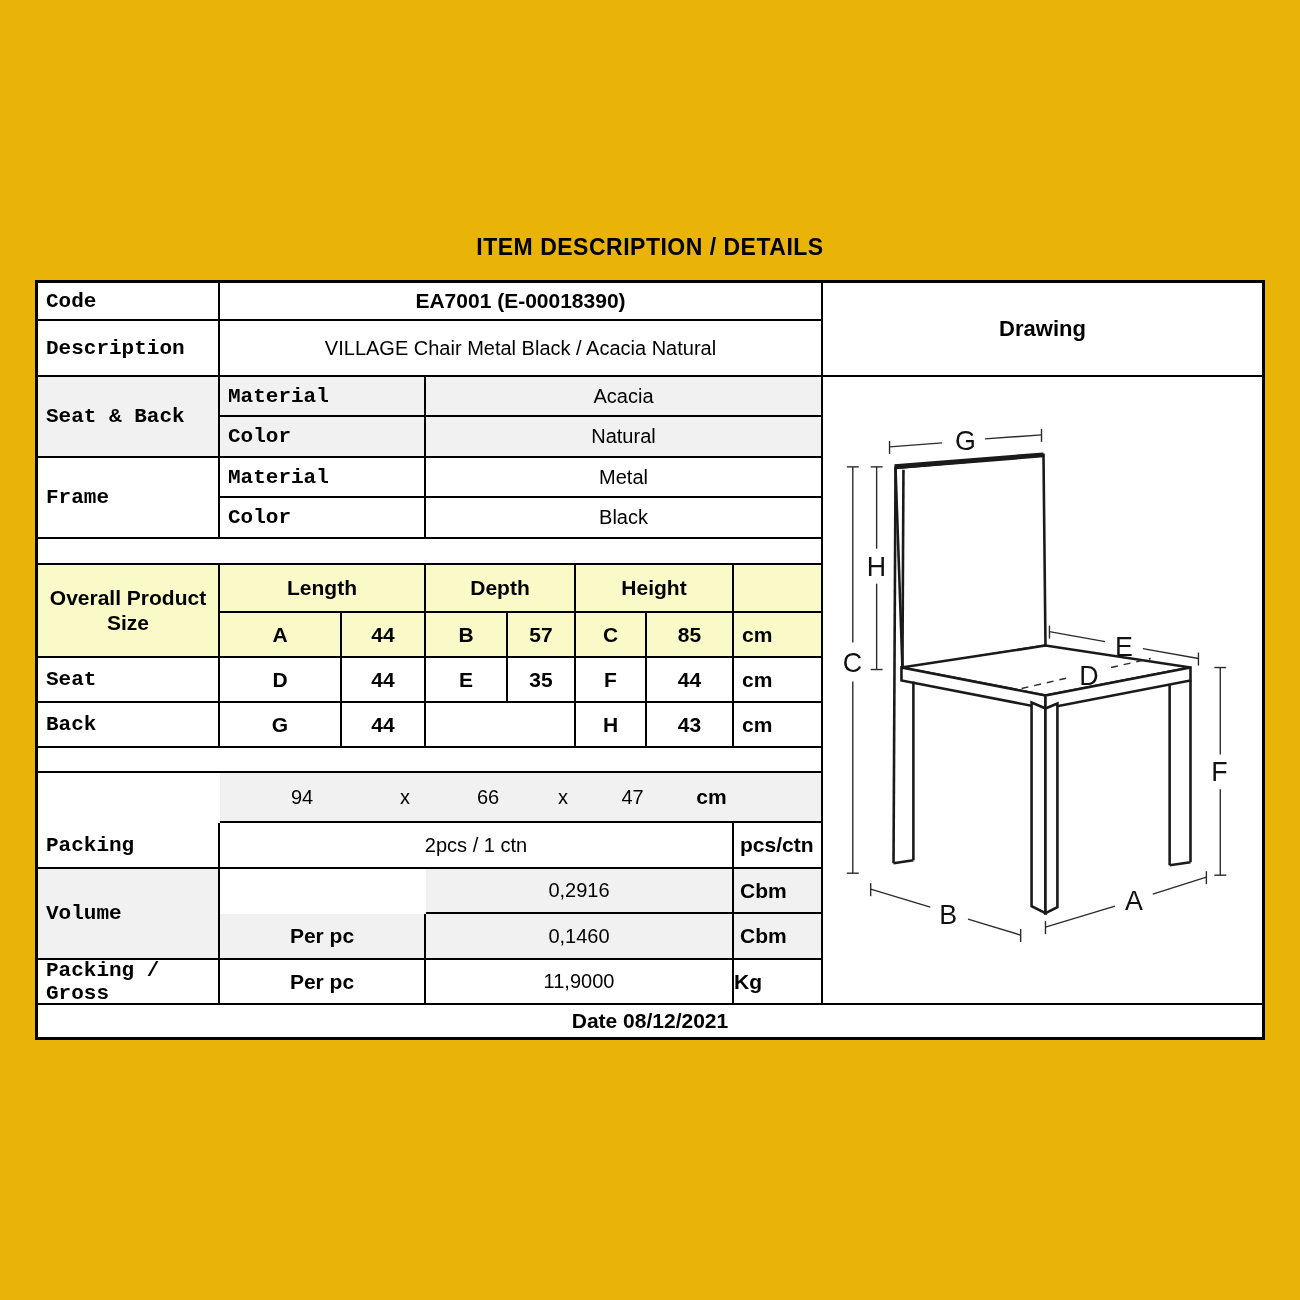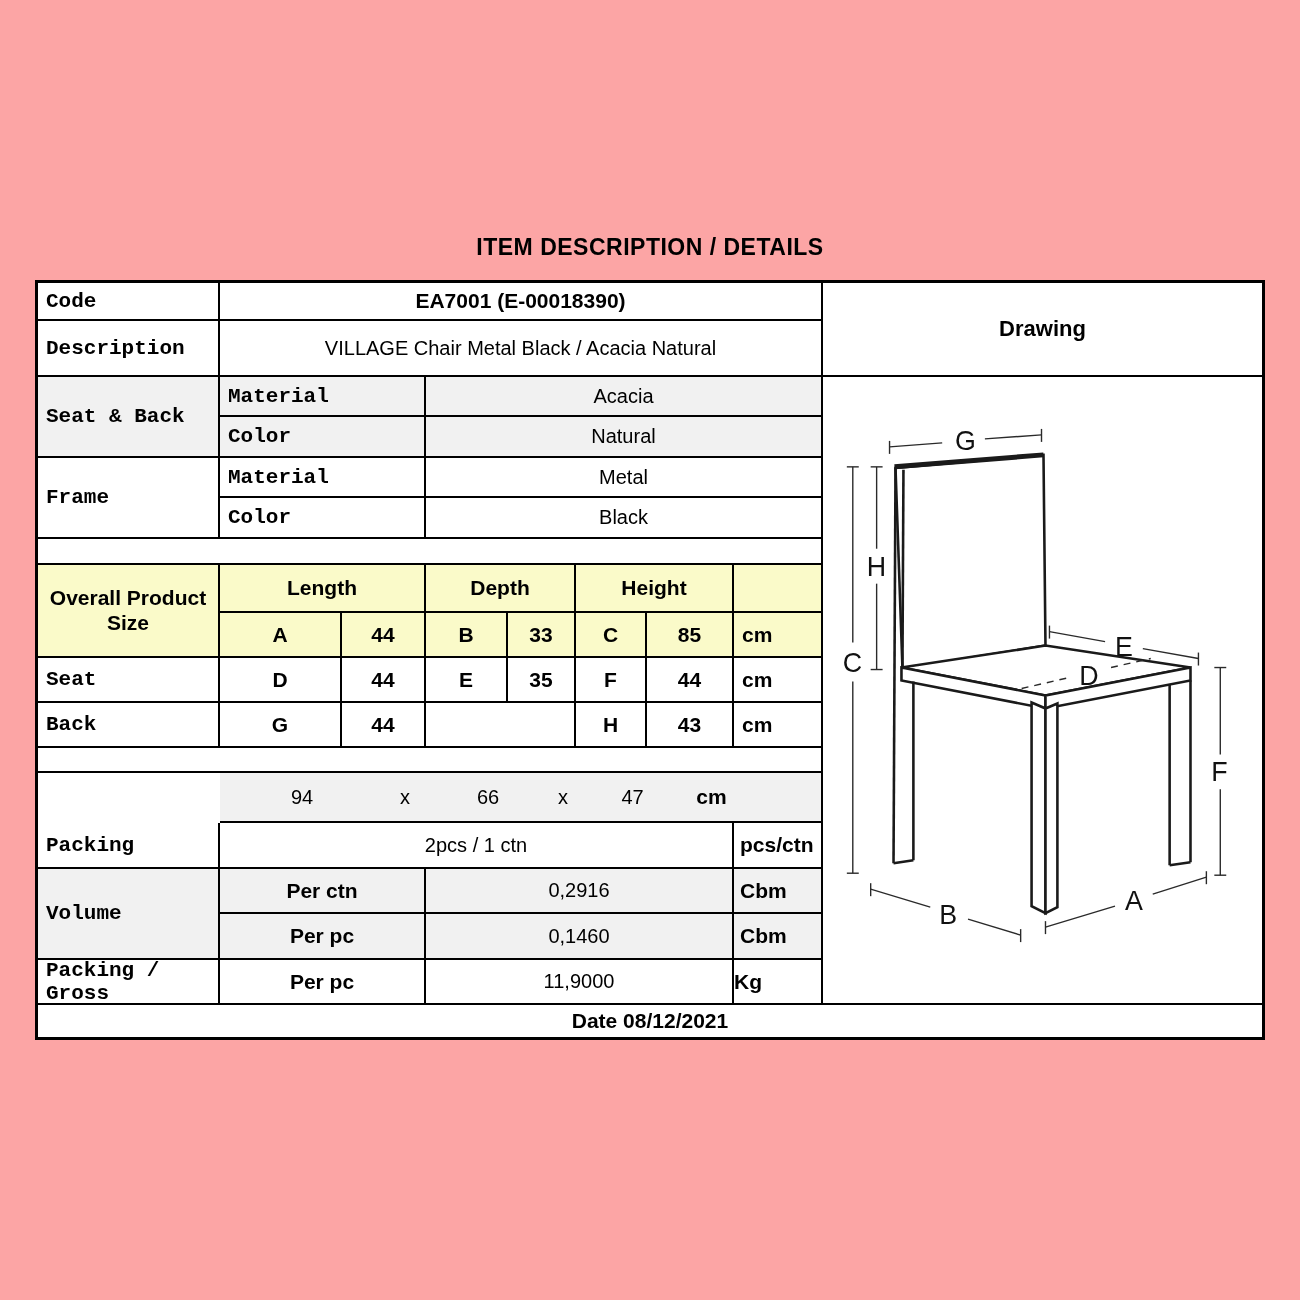--- a/index.html
+++ b/index.html
@@ -1,17 +1,17 @@
 <!DOCTYPE html>
 <html><head>
 <meta charset="utf-8">
 <style>
   html,body{margin:0;padding:0;background:#ffffff;}
   .page{
-    position:relative;width:1300px;height:1300px;background:#fca5a5;
+    position:relative;width:1300px;height:1300px;background:#eab308;
     font-family:"Liberation Sans","DejaVu Sans",sans-serif;color:#000;
   }
   .doc-title{
     position:absolute;left:35px;top:234px;width:1230px;
     text-align:center;font-size:23px;font-weight:bold;letter-spacing:.5px;
   }
   .spec-table{
     position:absolute;left:35px;top:280px;width:1230px;height:760px;
     box-sizing:border-box;border:3px solid #000;background:#fff;
     display:grid;
@@ -150,21 +150,21 @@
     <div class="c" style="grid-area:7/1/8/9"></div>
 
     <div class="c ctr bold yellow two-line" style="grid-area:8/1/10/2">Overall Product Size</div>
     <div class="c ctr bold yellow" style="grid-area:8/2/9/4">Length</div>
     <div class="c ctr bold yellow" style="grid-area:8/4/9/6">Depth</div>
     <div class="c ctr bold yellow" style="grid-area:8/6/9/8">Height</div>
     <div class="c yellow" style="grid-area:8/8/9/9"></div>
     <div class="c ctr bold yellow" style="grid-area:9/2/10/3">A</div>
     <div class="c ctr bold yellow" style="grid-area:9/3/10/4">44</div>
     <div class="c ctr bold yellow" style="grid-area:9/4/10/5">B</div>
-    <div class="c ctr bold yellow" style="grid-area:9/5/10/6">33</div>
+    <div class="c ctr bold yellow" style="grid-area:9/5/10/6">57</div>
     <div class="c ctr bold yellow" style="grid-area:9/6/10/7">C</div>
     <div class="c ctr bold yellow" style="grid-area:9/7/10/8">85</div>
     <div class="c bold yellow" style="grid-area:9/8/10/9;padding-left:8px">cm</div>
 
     <div class="c lbl" style="grid-area:10/1/11/2">Seat</div>
     <div class="c ctr bold" style="grid-area:10/2/11/3">D</div>
     <div class="c ctr bold" style="grid-area:10/3/11/4">44</div>
     <div class="c ctr bold" style="grid-area:10/4/11/5">E</div>
     <div class="c ctr bold" style="grid-area:10/5/11/6">35</div>
     <div class="c ctr bold" style="grid-area:10/6/11/7">F</div>
@@ -191,21 +191,20 @@
         <span class="u">cm</span>
         <span></span>
       </div>
     </div>
 
     <div class="c lbl" style="grid-area:14/1/15/2">Packing</div>
     <div class="c ctr" style="grid-area:14/2/15/8">2pcs / 1 ctn</div>
     <div class="c bold" style="grid-area:14/8/15/9;padding-left:6px">pcs/ctn</div>
 
     <div class="c lbl gray" style="grid-area:15/1/17/2">Volume</div>
-    <div class="c ctr bold gray" style="grid-area:15/2/16/4">Per ctn</div>
     <div class="c ctr gray" style="grid-area:15/4/16/8">0,2916</div>
     <div class="c bold gray" style="grid-area:15/8/16/9;padding-left:6px">Cbm</div>
     <div class="c ctr bold gray" style="grid-area:16/2/17/4">Per pc</div>
     <div class="c ctr gray" style="grid-area:16/4/17/8">0,1460</div>
     <div class="c bold gray" style="grid-area:16/8/17/9;padding-left:6px">Cbm</div>
 
     <div class="c lbl" style="grid-area:17/1/18/2">Packing / Gross</div>
     <div class="c ctr bold" style="grid-area:17/2/18/4">Per pc</div>
     <div class="c ctr" style="grid-area:17/4/18/8">11,9000</div>
     <div class="c bold" style="grid-area:17/8/18/9;">Kg</div>

